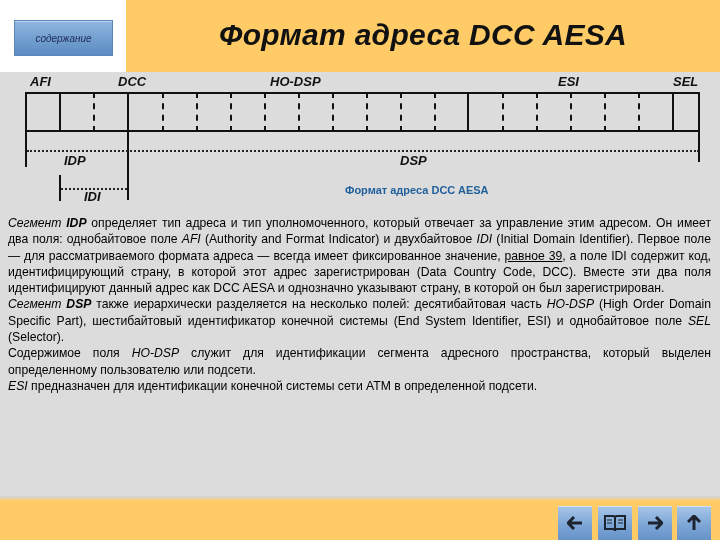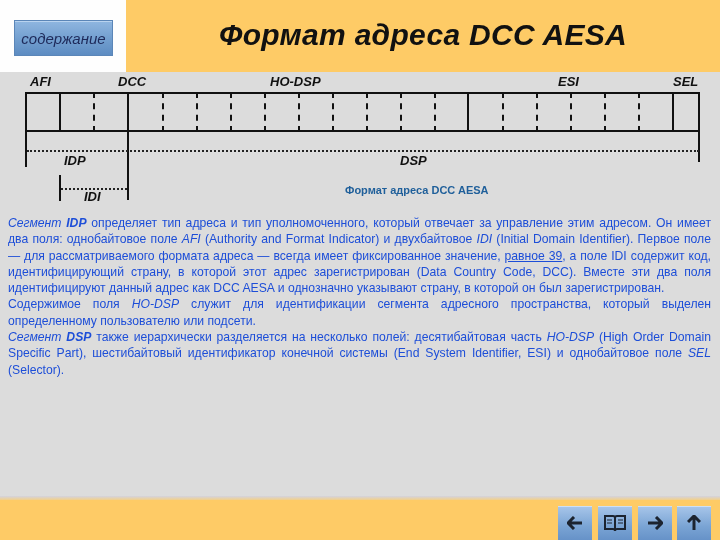--- a/index.html
+++ b/index.html
@@ -1,30 +1,30 @@
 <!DOCTYPE html>
 <html><head>
 <meta charset="utf-8">
 <style>
   html, body { margin:0; padding:0; }
   body { width:720px; height:540px; position:relative; overflow:hidden; background:#dcdcdc; font-family:"Liberation Sans", sans-serif; }
   .header { position:absolute; left:0; top:0; width:720px; height:72px; background:#fecb66; }
   .header-left { position:absolute; left:0; top:0; width:126px; height:72px; background:#fefefe; }
-  .toc-btn { position:absolute; left:14px; top:20px; width:97px; height:34px; background:linear-gradient(#8fb6e0,#6f9ccd 60%,#5d8cc2); border:1px solid #5b86b8; box-shadow:inset 0 1px 0 #b9d3ef; display:flex; align-items:center; justify-content:center; font-style:italic; font-size:15px; color:#1e2a5a; cursor:pointer; }
+  .toc-btn { position:absolute; left:14px; top:20px; width:97px; height:34px; background:linear-gradient(#8fb6e0,#6f9ccd 60%,#5d8cc2); border:1px solid #5b86b8; box-shadow:inset 0 1px 0 #b9d3ef; display:flex; align-items:center; justify-content:center; font-style:italic; font-size:10px; color:#1e2a5a; cursor:pointer; }
   .title { position:absolute; left:126px; right:0; top:18px; text-align:center; font-size:30px; font-weight:bold; font-style:italic; color:#111; letter-spacing:0.3px; }
   .content { position:absolute; left:0; top:72px; width:720px; height:428px; background:#dcdcdc; }
   .lbl { position:absolute; font-size:13px; font-weight:bold; font-style:italic; color:#111; line-height:14px; }
   .box { position:absolute; left:25px; top:20px; width:675px; height:40px; border:2px solid #111; box-sizing:border-box; }
   .vline { position:absolute; top:20px; height:40px; width:0; }
   .vline.solid { border-left:2px solid #111; }
   .vline.dash { border-left:2px dashed #111; }
   .dotted { position:absolute; height:0; border-top:2px dotted #222; }
   .tick { position:absolute; width:0; border-left:2px solid #111; }
   .caption { position:absolute; left:345px; top:112px; font-size:11px; font-weight:bold; color:#1f5f9a; }
-  .body-text { position:absolute; left:8px; right:9px; top:143px; font-size:12.2px; line-height:16.3px; color:#1d4ed8; text-align:justify; }
+  .body-text { position:absolute; left:8px; right:9px; top:143px; font-size:12.2px; line-height:16.3px; color:#000000; text-align:justify; }
   .body-text p { margin:0; }
   .body-text i { font-style:italic; }
   .u { text-decoration:underline; }
   .footer { position:absolute; left:0; top:500px; width:720px; height:40px; background:#fecb66; }
   .footer-sep { position:absolute; left:0; top:496px; width:720px; height:4px; background:linear-gradient(#d3d3df,#f2d08a); }
   .nav { position:absolute; top:506px; width:34px; height:34px; background:linear-gradient(#a8c6ea,#7aa4d4 60%,#6692c8); box-shadow:inset 0 1px 0 #cde0f5; display:flex; align-items:center; justify-content:center; color:#1c2430; font-size:18px; font-weight:bold; cursor:pointer; }
   .nav svg { display:block; }
 </style>
 </head>
 <body>
@@ -73,22 +73,23 @@
   <span class="lbl" style="left:400px;top:82px;">DSP</span>
 
   <div class="tick" style="left:59px;top:103px;height:26px;"></div>
   <div class="dotted" style="left:61px;top:116px;width:66px;"></div>
   <span class="lbl" style="left:84px;top:118px;">IDI</span>
 
   <div class="caption">Формат адреса DCC AESA</div>
 
   <div class="body-text">
     <p><i>Сегмент</i> <b><i>IDP</i></b><span> определяет тип адреса и тип уполномоченного, который отвечает за управление этим адресом. Он имеет два поля: однобайтовое поле </span><i>AFI</i><span> (Authority and Format Indicator) и двухбайтовое </span><i>IDI</i><span> (Initial Domain Identifier). Первое поле — для рассматриваемого формата адреса — всегда имеет фиксированное значение, </span><span class="u">равное 39</span><span>, а поле IDI содержит код, идентифицирующий страну, в которой этот адрес зарегистрирован (Data Country Code, DCC). Вместе эти два поля идентифицируют данный адрес как DCC AESA и однозначно указывают страну, в которой он был зарегистрирован.</span></p>
+    <p><i>Сегмент</i> <b><i>DSP</i></b><span> также иерархически разделяется на несколько полей: десятибайтовая часть </span><i>HO-DSP</i><span> (High Order Domain Specific Part), шестибайтовый идентификатор конечной системы (End System Identifier, ESI) и однобайтовое поле </span><i>SEL</i><span> (Selector).</span></p>
     <p><span>Содержимое поля </span><i>HO-DSP</i><span> служит для идентификации сегмента адресного пространства, который выделен определенному пользователю или подсети.</span></p>
-    <p><i>Сегмент</i> <b><i>DSP</i></b><span> также иерархически разделяется на несколько полей: десятибайтовая часть </span><i>HO-DSP</i><span> (High Order Domain Specific Part), шестибайтовый идентификатор конечной системы (End System Identifier, ESI) и однобайтовое поле </span><i>SEL</i><span> (Selector).</span></p>
+    <p><i>ESI</i><span> предназначен для идентификации конечной системы сети ATM в определенной подсети.</span></p>
   </div>
 </div>
 
 <div class="footer-sep"></div>
 <div class="footer"></div>
 
 <div class="nav" style="left:558px;">
   <svg width="16" height="14" viewBox="0 0 16 14">
       <path d="M7 1 L1 7 L7 13 M1 7 H15" stroke="#1c2430" stroke-width="3" fill="none"></path>
     </svg>

